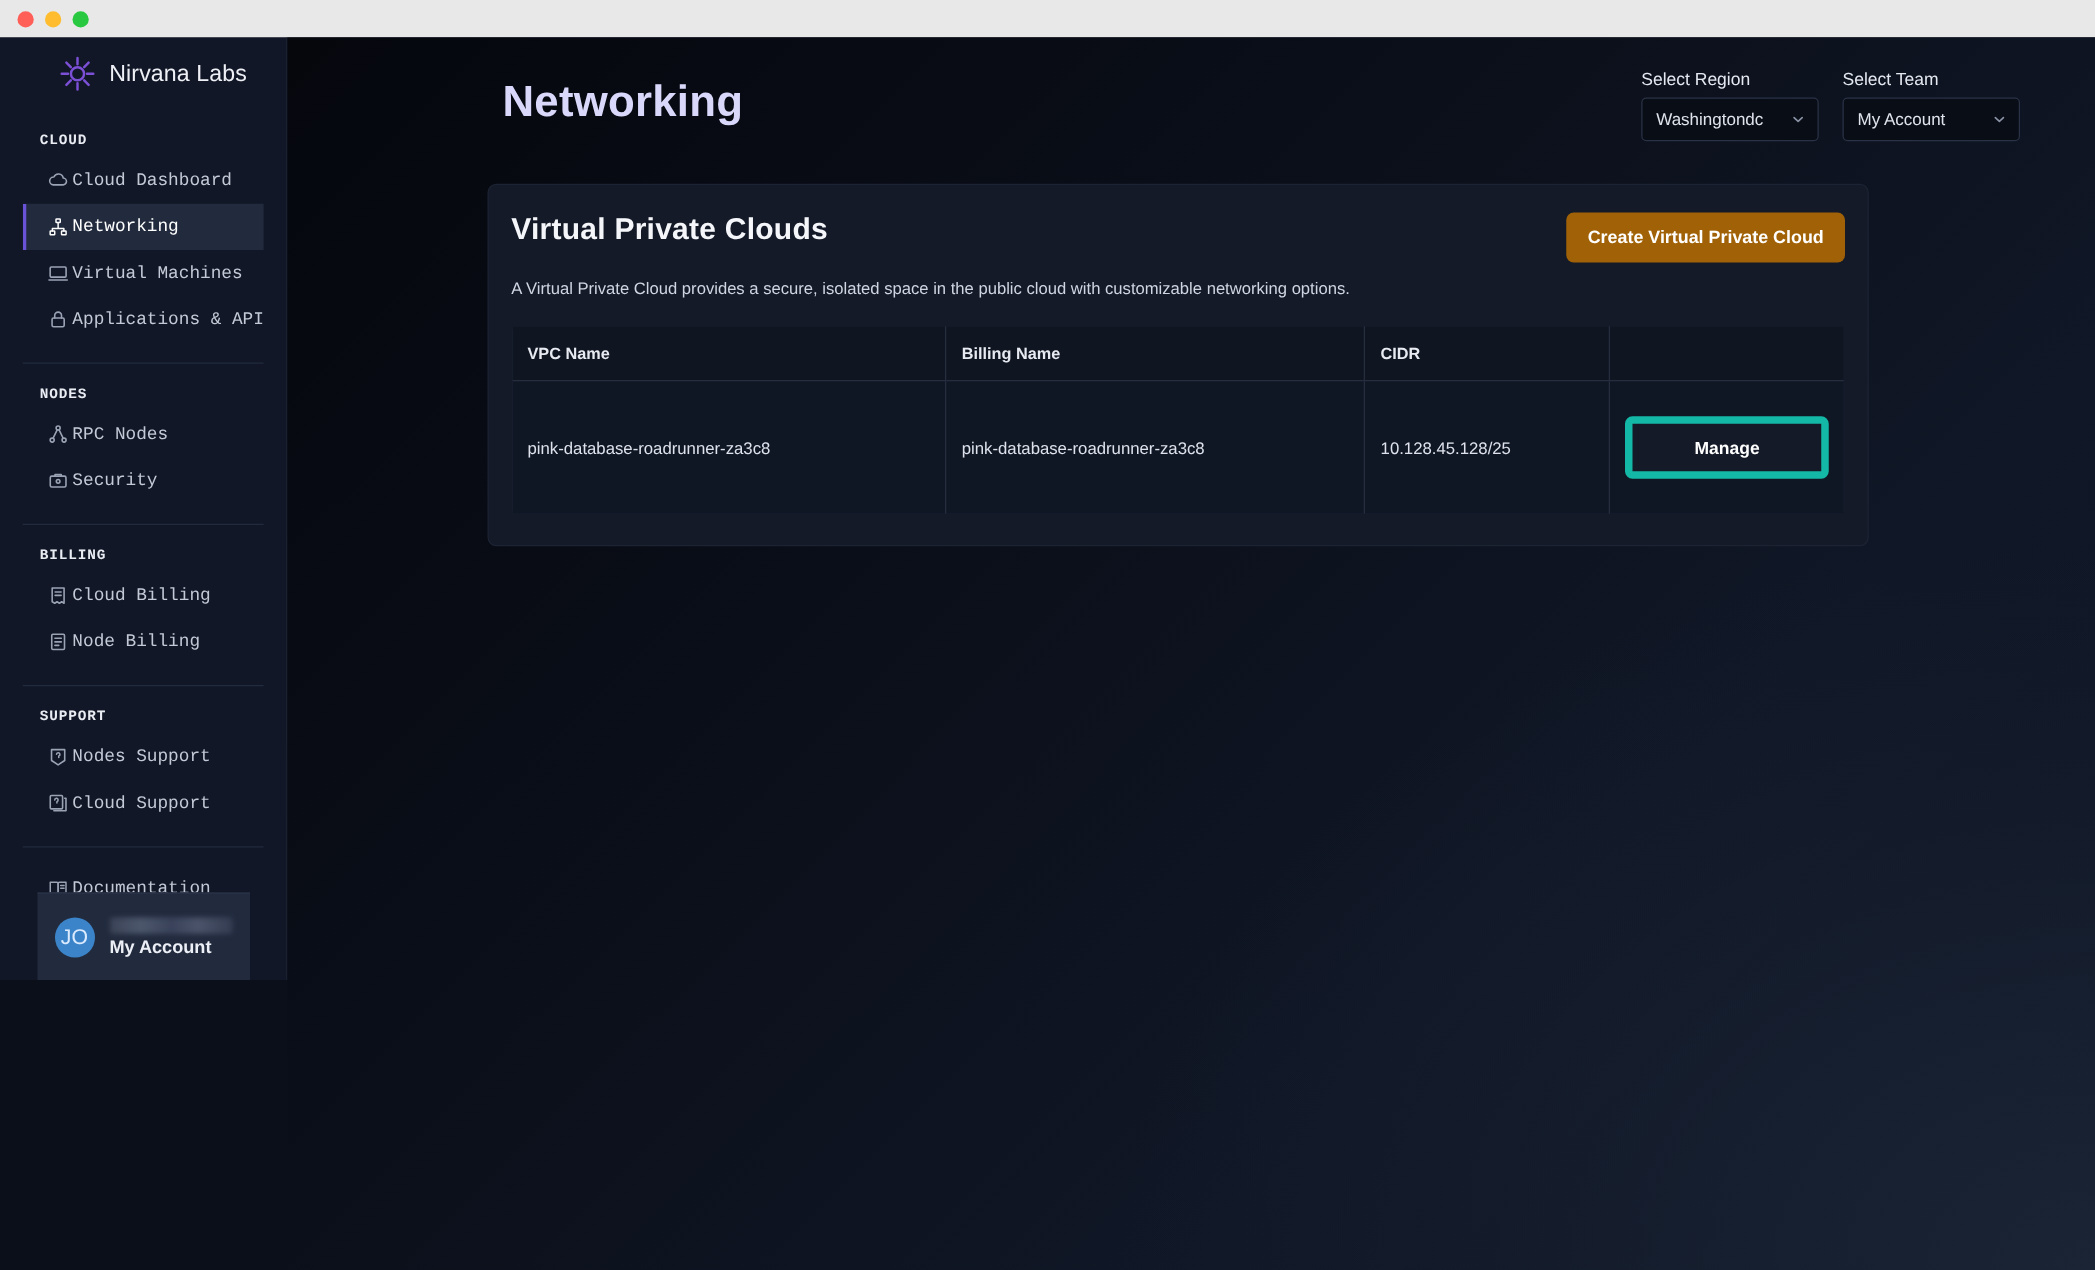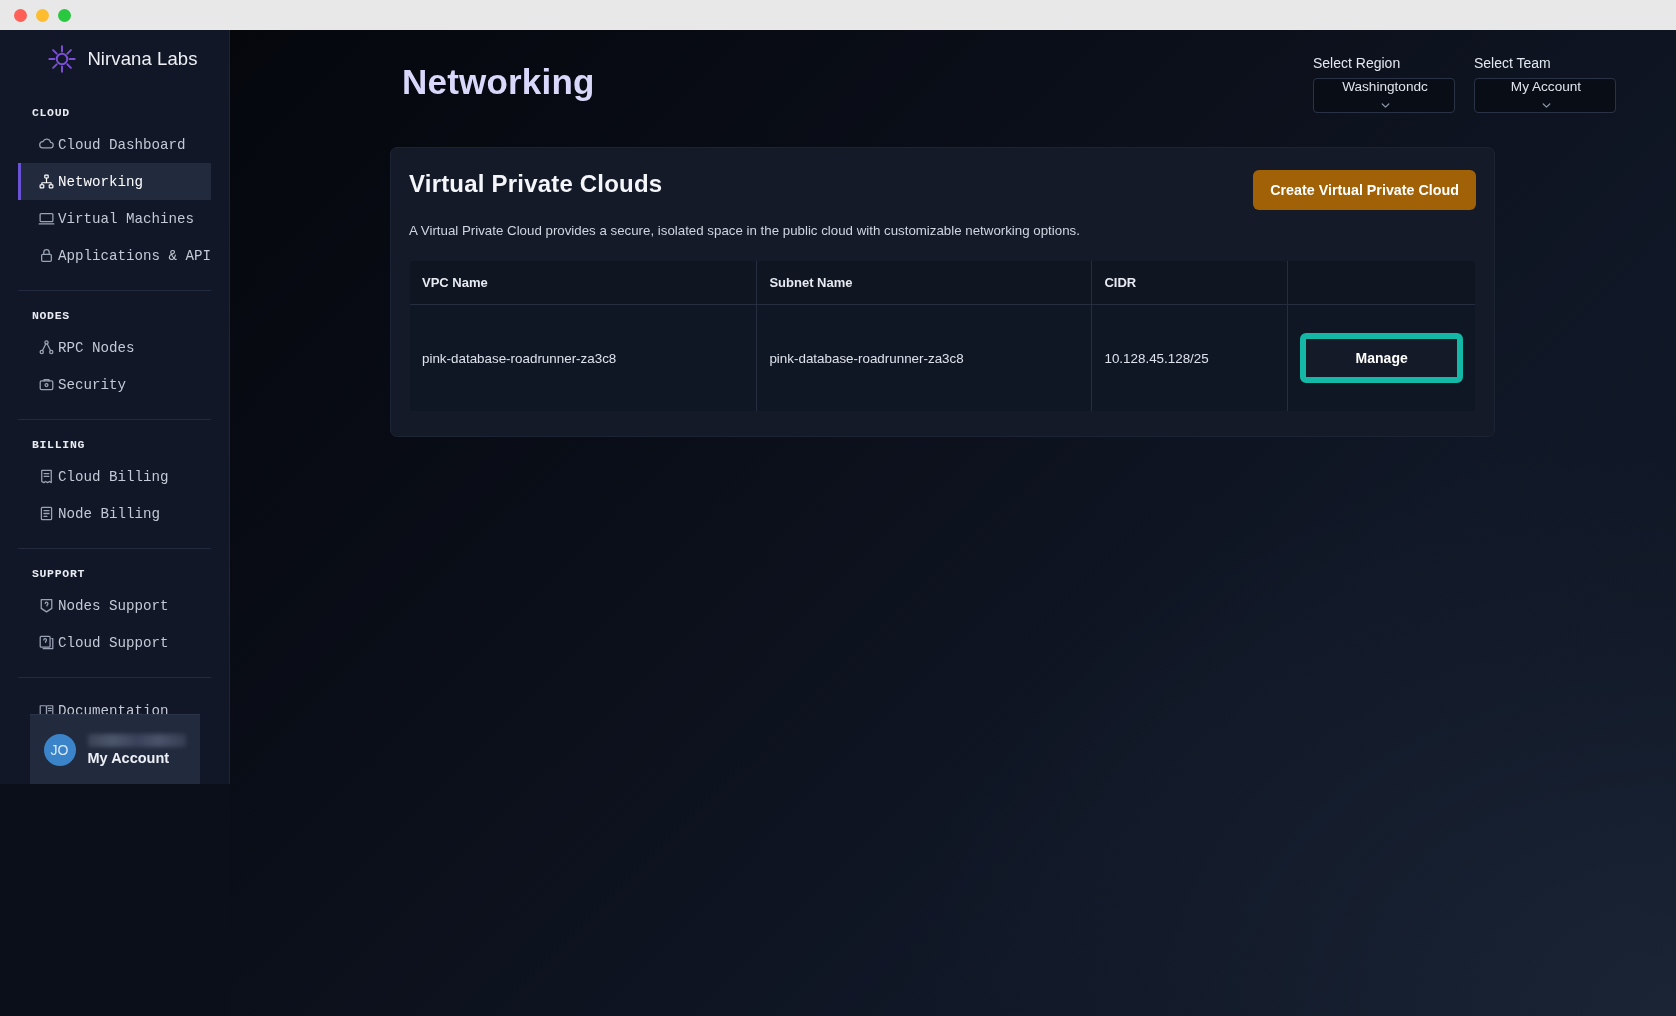--- a/index.html
+++ b/index.html
@@ -118,21 +118,21 @@
     gap: 12px;
     padding: 0 14px;
     flex: 0 0 70px;
     cursor: pointer;
   }
   #account-avatar {
     width: 32px; height: 32px;
     border-radius: 50%;
     background: #3b84c9;
     color: #dbeafe;
-    font-size: 14px;
+    font-size: 17px;
     display: flex;
     align-items: center;
     justify-content: center;
     flex: 0 0 32px;
   }
   #account-text { display: flex; flex-direction: column; gap: 3px; }
   #account-email-redacted {
     width: 98px; height: 13px;
     background: linear-gradient(90deg,#3a4356 0%,#4d576c 25%,#39425a 50%,#4a5369 72%,#333c51 100%);
     filter: blur(2px);
@@ -189,21 +189,20 @@
     background: #090d15;
     border: 1px solid #2a3246;
     border-radius: 4px;
     display: flex;
     align-items: center;
     justify-content: space-between;
     padding: 0 9px 0 11px;
     color: #dfe3ec;
     font-size: 13.6px;
     cursor: pointer;
-    flex-direction: column;
   }
   .chevron { color: #8a93a6; display: inline-flex; }
 
   
   #vpc-card {
     position: absolute;
     left: 160px;
     top: 117px;
     width: 1105px;
     background: #141a28;
@@ -504,21 +503,21 @@
       <div id="card-head">
         <h2 id="card-title">Virtual Private Clouds</h2>
         <button id="create-vpc-button">Create Virtual Private Cloud</button>
       </div>
       <p id="card-subtitle">A Virtual Private Cloud provides a secure, isolated space in the public cloud with customizable networking options.</p>
 
       <table id="vpc-table">
         <thead>
           <tr>
             <th class="col-vpc">VPC Name</th>
-            <th class="col-subnet">Subnet Name</th>
+            <th class="col-subnet">Billing Name</th>
             <th class="col-cidr">CIDR</th>
             <th class="col-actions"></th>
           </tr>
         </thead>
         <tbody>
           <tr>
             <td>pink-database-roadrunner-za3c8</td>
             <td>pink-database-roadrunner-za3c8</td>
             <td>10.128.45.128/25</td>
             <td class="actions-cell">

